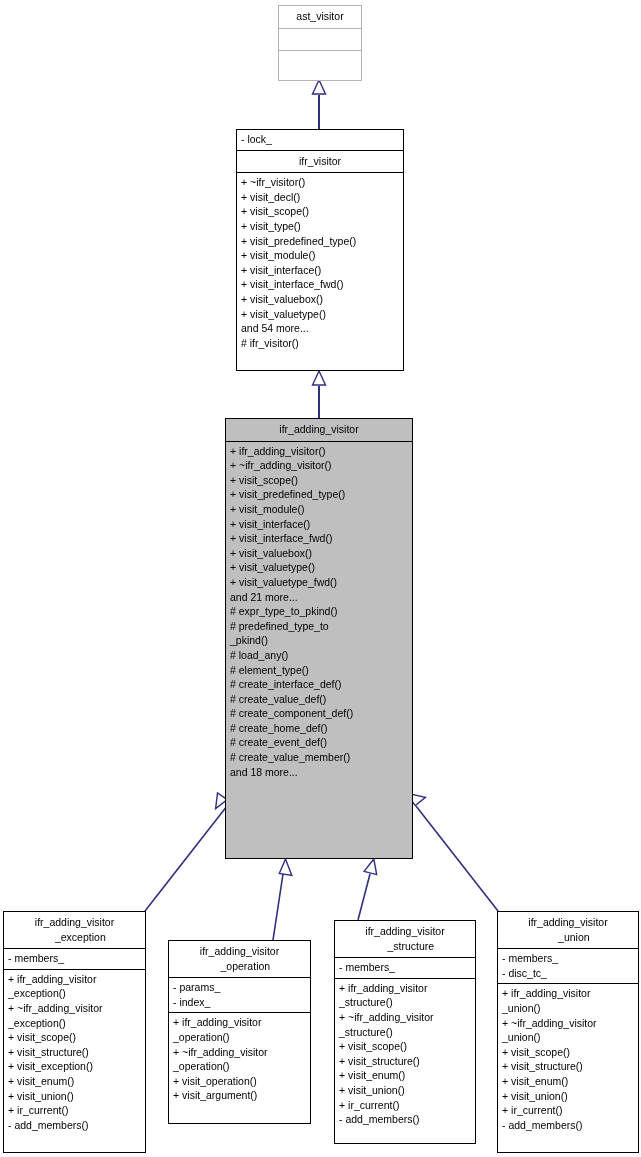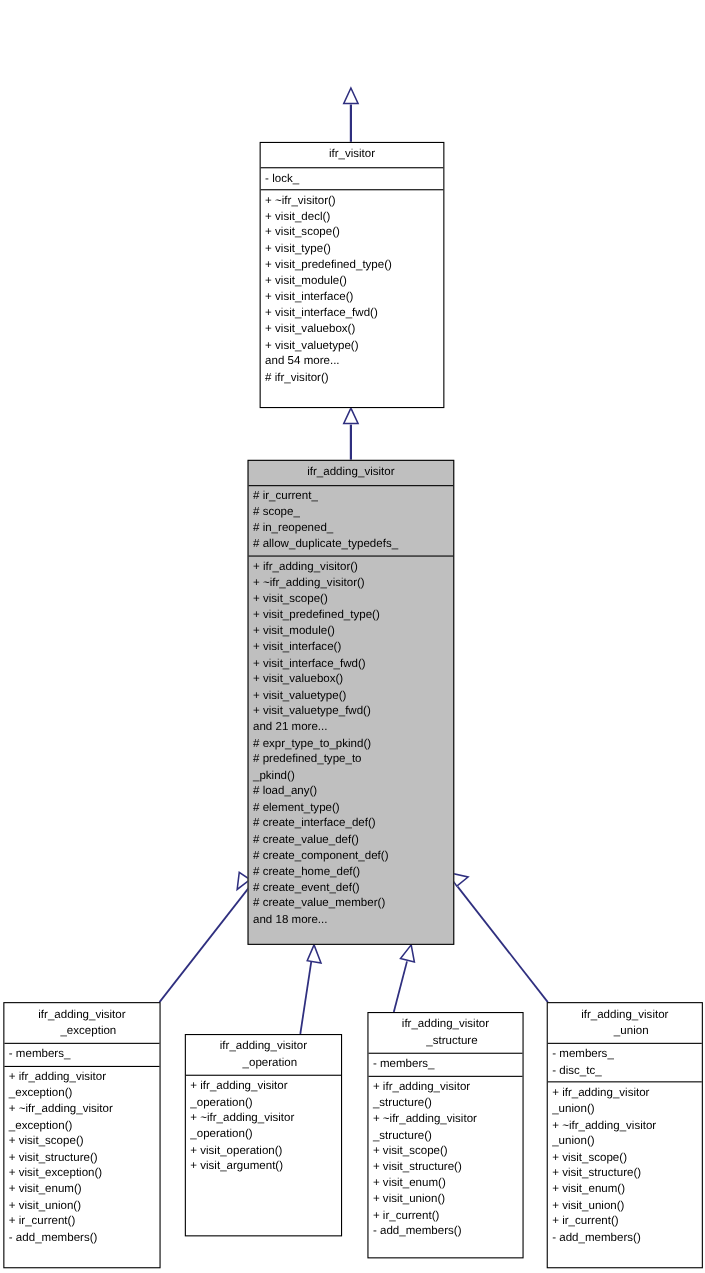--- a/index.html
+++ b/index.html
@@ -103,54 +103,55 @@
       <line x1="358" y1="920" x2="370" y2="874" stroke="#2f2f7f" stroke-width="1.6"></line>
       <polygon points="373.8,859 364.1,871.4 376.7,874.6" fill="#ffffff" stroke="#2f2f7f" stroke-width="1.4"></polygon>
     </g>
 
     <g>
       <line x1="498" y1="911" x2="416" y2="806" stroke="#2f2f7f" stroke-width="1.6"></line>
       <polygon points="406.2,793 415.3,805.6 425.5,797.3" fill="#ffffff" stroke="#2f2f7f" stroke-width="1.4"></polygon>
     </g>
   </svg>
 
+  <div class="node root" style="left:278px; top:5px; width:84px; height:76px;">
+    <div class="compartment title">
+      <div class="row">ast_visitor</div>
+    </div>
+    <div class="compartment empty"></div>
+    <div class="compartment empty"></div>
+  </div>
 
   <div class="node" style="left:236px; top:129px; width:168px; height:242px;">
+    <div class="compartment">
+        <div class="row">- lock_</div>
+      </div>
     <div class="compartment title">
       <div class="row">ifr_visitor</div>
     </div>
-    <div class="compartment">
-        <div class="row">- lock_</div>
-      </div>
     <div class="compartment">
         <div class="row">+ ~ifr_visitor()</div>
         <div class="row">+ visit_decl()</div>
         <div class="row">+ visit_scope()</div>
         <div class="row">+ visit_type()</div>
         <div class="row">+ visit_predefined_type()</div>
         <div class="row">+ visit_module()</div>
         <div class="row">+ visit_interface()</div>
         <div class="row">+ visit_interface_fwd()</div>
         <div class="row">+ visit_valuebox()</div>
         <div class="row">+ visit_valuetype()</div>
         <div class="row">and 54 more...</div>
         <div class="row"># ifr_visitor()</div>
       </div>
   </div>
 
   <div class="node highlight" style="left:225px; top:418px; width:188px; height:441px;">
     <div class="compartment title">
       <div class="row">ifr_adding_visitor</div>
     </div>
-    <div class="compartment">
-        <div class="row"># ir_current_</div>
-        <div class="row"># scope_</div>
-        <div class="row"># in_reopened_</div>
-        <div class="row"># allow_duplicate_typedefs_</div>
-      </div>
     <div class="compartment">
         <div class="row">+ ifr_adding_visitor()</div>
         <div class="row">+ ~ifr_adding_visitor()</div>
         <div class="row">+ visit_scope()</div>
         <div class="row">+ visit_predefined_type()</div>
         <div class="row">+ visit_module()</div>
         <div class="row">+ visit_interface()</div>
         <div class="row">+ visit_interface_fwd()</div>
         <div class="row">+ visit_valuebox()</div>
         <div class="row">+ visit_valuetype()</div>
@@ -193,20 +194,24 @@
         <div class="row">- add_members()</div>
       </div>
   </div>
 
   <div class="node" style="left:168px; top:940px; width:143px; height:184px;">
     <div class="compartment title">
       <div class="row">ifr_adding_visitor
     _operation</div>
     </div>
     <div class="compartment">
+        <div class="row">- params_</div>
+        <div class="row">- index_</div>
+      </div>
+    <div class="compartment">
         <div class="row">+ ifr_adding_visitor</div>
         <div class="row">_operation()</div>
         <div class="row">+ ~ifr_adding_visitor</div>
         <div class="row">_operation()</div>
         <div class="row">+ visit_operation()</div>
         <div class="row">+ visit_argument()</div>
       </div>
   </div>
 
   <div class="node" style="left:334px; top:920px; width:142px; height:224px;">

